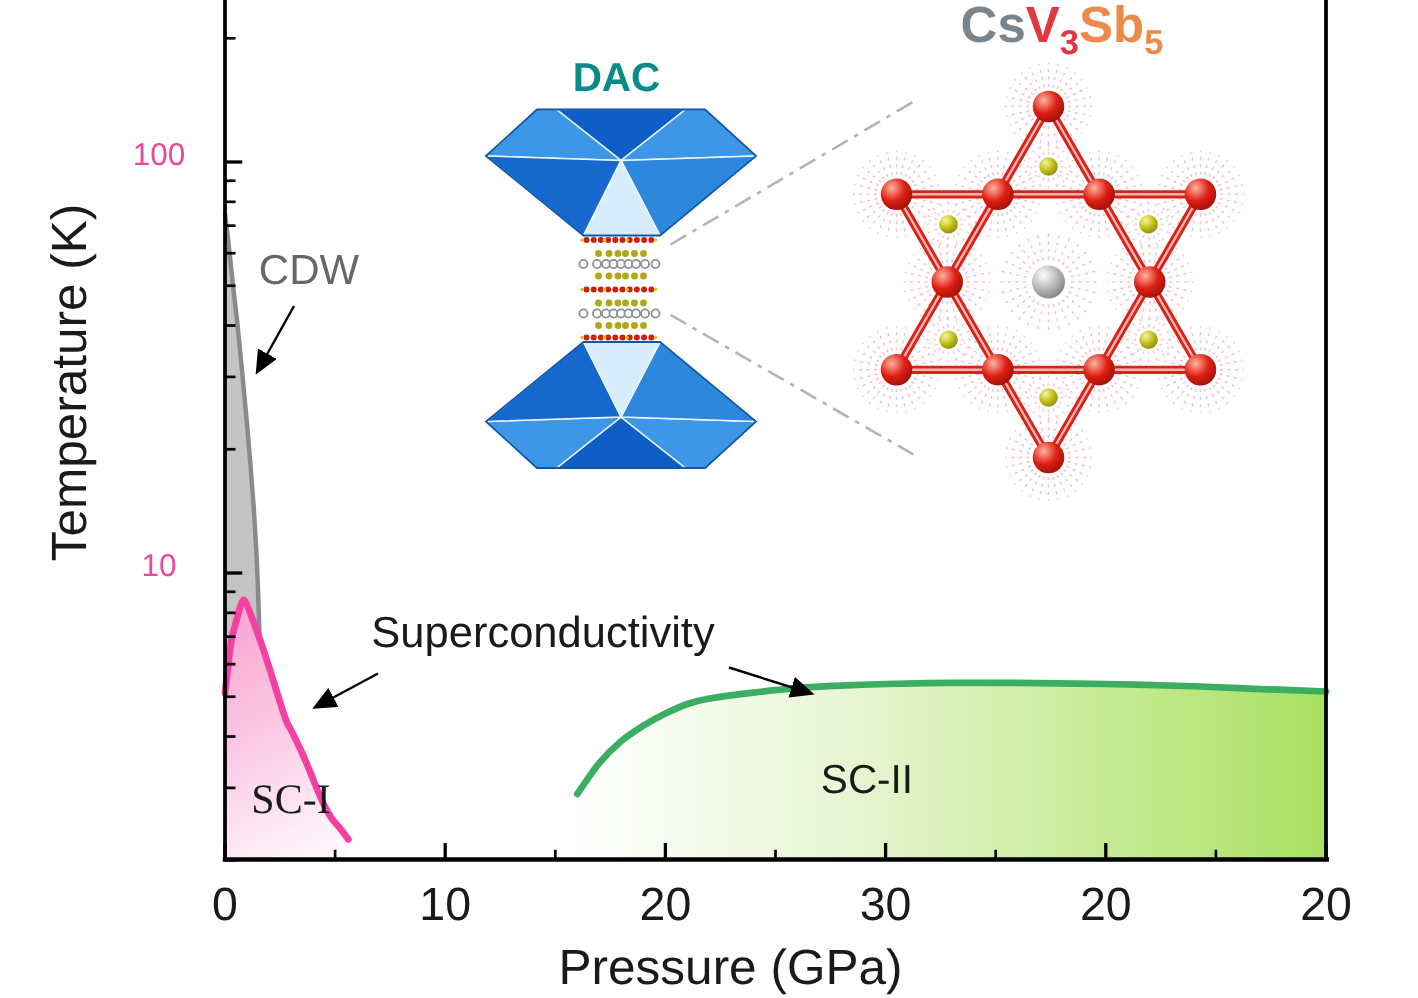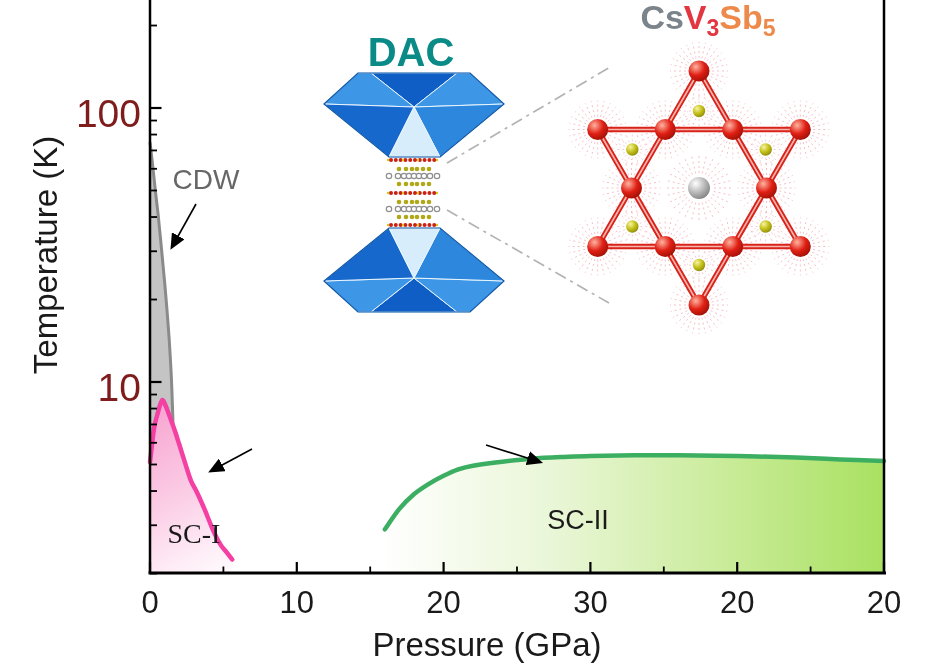--- a/index.html
+++ b/index.html
@@ -7,25 +7,25 @@
           font-family:"Liberation Sans",sans-serif;}
   #chart-svg{position:absolute;left:0;top:0;}
   .lbl{position:absolute;white-space:nowrap;color:#1a1a1a;}
   .center{transform:translate(-50%,-50%);}
   #y-title{left:46px;top:255px;font-size:33px;transform:translate(-50%,-50%) rotate(-90deg);}
   #x-title{left:487px;top:645px;font-size:33px;}
   #cdw-label{left:206px;top:180px;font-size:28px;color:#676767;}
   #sc-label{left:362px;top:423px;font-size:29px;}
   #sc1-label{left:194px;top:534px;font-size:28px;font-family:Liberation Serif, serif;}
   #sc2-label{left:578px;top:520px;font-size:27px;}
-  #dac-label{left:411px;top:52px;font-size:40px;font-weight:bold;}
+  #dac-label{left:411px;top:52px;font-size:27px;font-weight:bold;}
   #formula{left:708px;top:20px;font-size:34px;font-weight:bold;}
   #formula sub{font-size:23px;}
   .xtick{position:absolute;transform:translateX(-50%);top:585px;font-size:31px;color:#1a1a1a;}
-  .ytick{position:absolute;width:70px;text-align:right;font-size:39px;color:#7f1d1d;}
+  .ytick{position:absolute;width:70px;text-align:center;font-size:21px;color:#ec4899;}
 </style>
 </head>
 <body>
 
 <div id="figure">
   <svg id="chart-svg" width="945" height="665" viewBox="0 0 945 665">
       <defs>
         <linearGradient id="gSC1" x1="150" y1="395" x2="250" y2="575" gradientUnits="userSpaceOnUse">
           <stop offset="0" stop-color="#f79fce"></stop>
           <stop offset="0.45" stop-color="#fbc8e3"></stop>
@@ -696,20 +696,21 @@
         <circle cx="665.25" cy="129.5432852445504" r="10.5" fill="url(#gV)"></circle>
         <circle cx="631.5" cy="188" r="10.5" fill="url(#gV)"></circle>
         <circle cx="665.25" cy="246.45671475544958" r="10.5" fill="url(#gV)"></circle>
         <circle cx="732.75" cy="246.4567147554496" r="10.5" fill="url(#gV)"></circle>
       </g>
     </svg>
 
   <div class="lbl" id="y-title">Temperature (K)</div>
   <div class="lbl center" id="x-title">Pressure (GPa)</div>
   <div class="lbl center" id="cdw-label">CDW</div>
+  <div class="lbl center" id="sc-label">Superconductivity</div>
   <div class="lbl center" id="sc1-label">SC-I</div>
   <div class="lbl center" id="sc2-label">SC-II</div>
   <div class="lbl center" id="dac-label" style="color: rgb(11, 139, 135);">DAC</div>
   <div class="lbl center" id="formula"><span style="color: rgb(123, 132, 139);">Cs</span><span style="color: rgb(226, 54, 64);">V</span><sub style="color: rgb(226, 54, 64);">3</sub><span style="color: rgb(237, 138, 75);">Sb</span><sub style="color: rgb(237, 138, 75);">5</sub></div>
 <div class="xtick" style="left: 150px;">0</div>
     <div class="xtick" style="left: 296.8px;">10</div>
     <div class="xtick" style="left: 443.6px;">20</div>
     <div class="xtick" style="left: 590.4px;">30</div>
     <div class="xtick" style="left: 737.2px;">20</div>
     <div class="xtick" style="left: 884px;">20</div>

